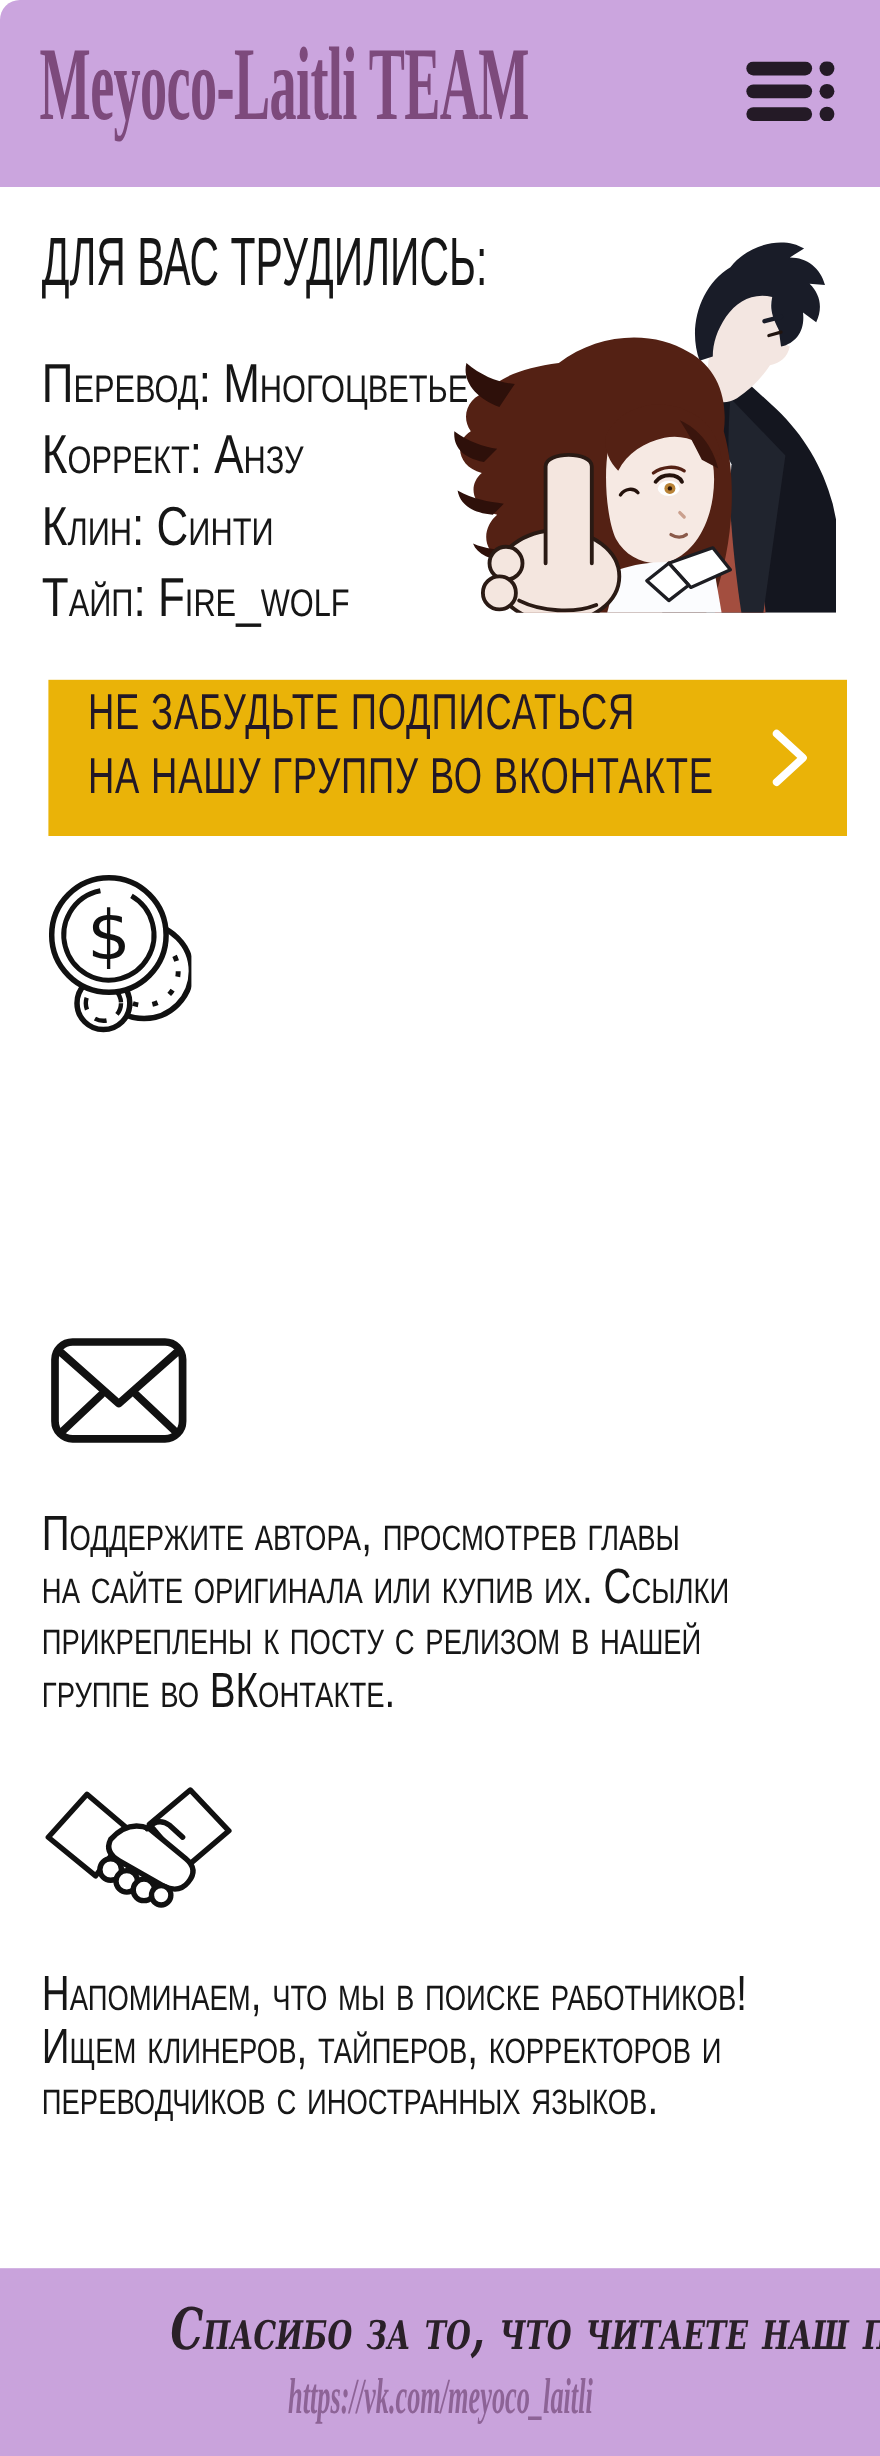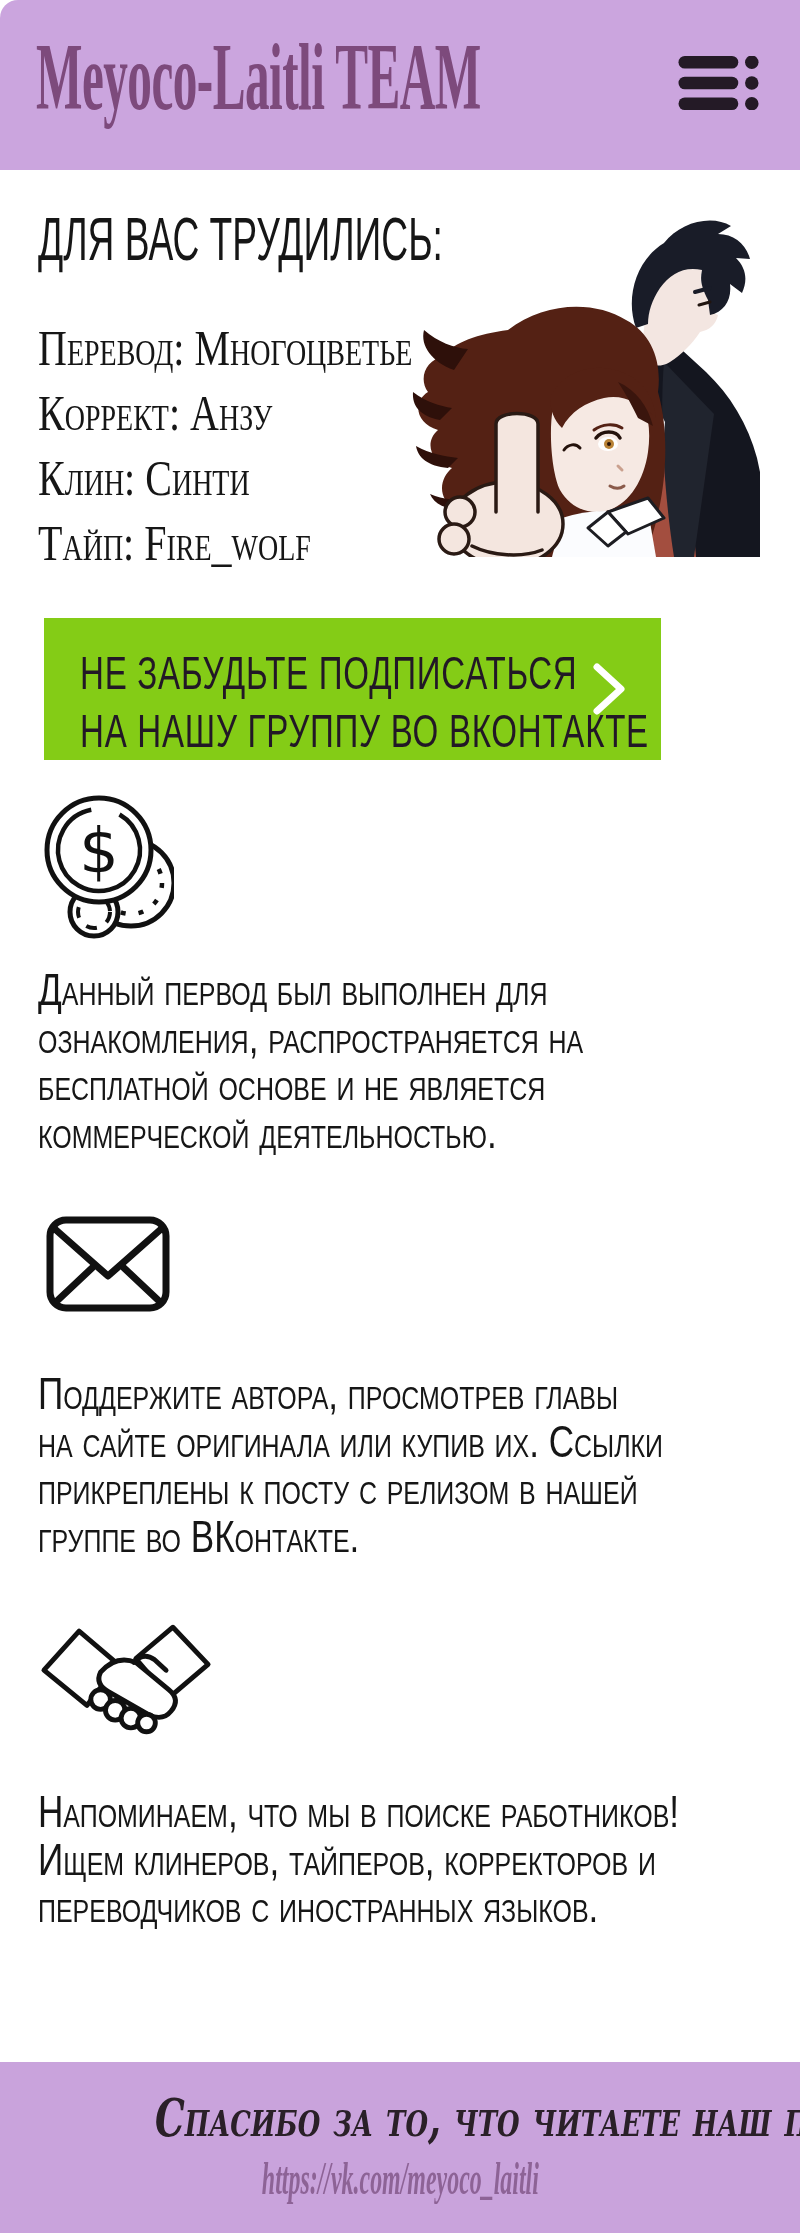--- a/index.html
+++ b/index.html
@@ -22,31 +22,31 @@
   .menu-btn {
     position:absolute; top:56px; right:40px; width:82px; height:54px;
     background:none; border:none; padding:0; cursor:pointer;
   }
   
   .credits-heading {
     position:absolute; left:38px; top:208px;
     font-size:62px; line-height:1; white-space:nowrap;
     transform:scaleX(0.60); transform-origin:0 0;
   }
-  .credits { position:absolute; left:38px; top:316px;font-family:Liberation Serif, serif; }
+  .credits { position:absolute; left:38px; top:316px; }
   .credit-line {
     font-variant:small-caps; font-size:50px; line-height:65px;
     white-space:nowrap; transform:scaleX(0.80); transform-origin:0 0;
   }
   
   .artwork { position:absolute; left:412px; top:212px; width:348px; height:345px; }
   
   .banner {
-    position:absolute; left:44px; top:618px; width:617px; height:142px;
-    background:#84cc16; display:flex; align-items:flex-end; cursor:pointer;
+    position:absolute; left:44px; top:618px; width:726px; height:142px;
+    background:#eab308; display:flex; align-items:flex-start; cursor:pointer;
   }
   .banner-text { padding-left:36px; }
   .banner-line {
     font-size:46px; line-height:58px; letter-spacing:1px; color:#221826;
     white-space:nowrap; transform:scaleX(0.72); transform-origin:0 50%;
   }
   .chev { position:absolute; right:34px; top:43px; }
   
   .icon-coins     { position:absolute; left:42px;  top:793px; }
   .icon-envelope  { position:absolute; left:46px;  top:1216px; }
@@ -168,26 +168,20 @@
         <circle cx="89" cy="90" r="43" fill="#ffffff"></circle>
         <circle cx="89" cy="90" r="31" stroke-width="4.5" stroke-dasharray="5 13"></circle>
         <circle cx="52" cy="119" r="24" fill="#ffffff"></circle>
         <circle cx="52" cy="119" r="16" stroke-width="4" stroke-dasharray="11 11"></circle>
         <circle cx="57" cy="57" r="52" fill="#ffffff"></circle>
         <circle cx="57" cy="57" r="41" stroke-width="4.5" stroke-dasharray="228 30" transform="rotate(-60 57 57)"></circle>
       </g>
       <text x="57" y="79" font-size="62" text-anchor="middle" fill="#111111" font-family="DejaVu Sans, sans-serif">$</text>
     </svg>
   </span>
-  <div class="para p1">
-    <div class="para-line">Данный первод был выполнен для</div>
-    <div class="para-line">ознакомления, распространяется на</div>
-    <div class="para-line">бесплатной основе и не является</div>
-    <div class="para-line">коммерческой деятельностью.</div>
-  </div>
 
   <span class="icon-envelope">
     <svg width="124" height="96" viewBox="0 0 124 96" xmlns="http://www.w3.org/2000/svg">
       <g stroke="#111111" stroke-width="7" fill="none" stroke-linecap="round" stroke-linejoin="round">
         <rect x="4" y="4" width="116" height="88" rx="16"></rect>
         <path d="M10,14 L62,60 L114,14"></path>
         <path d="M12,84 L46,52"></path>
         <path d="M112,84 L78,52"></path>
       </g>
     </svg>

